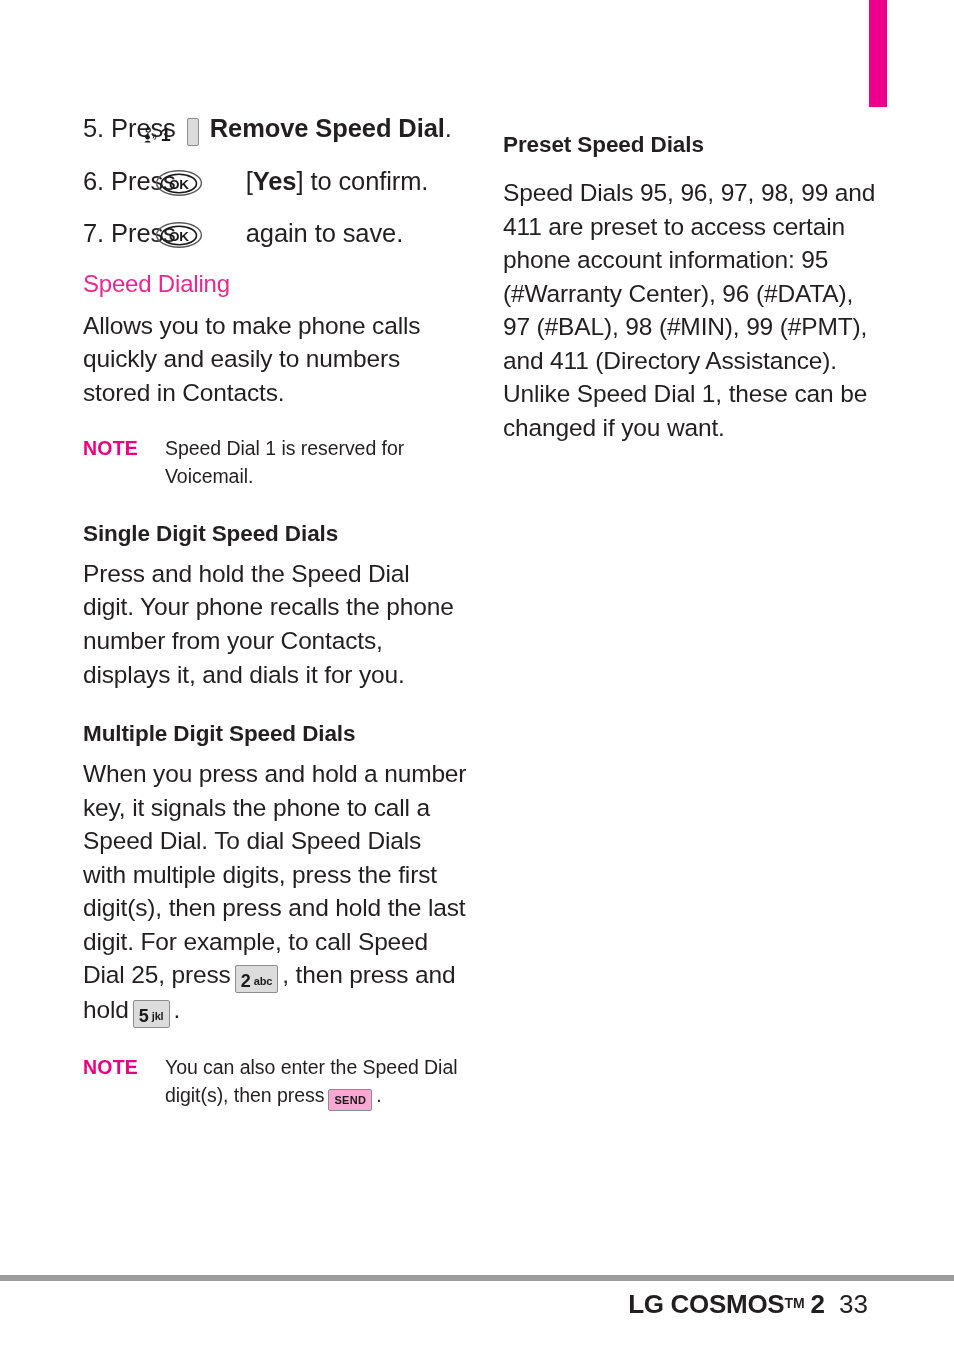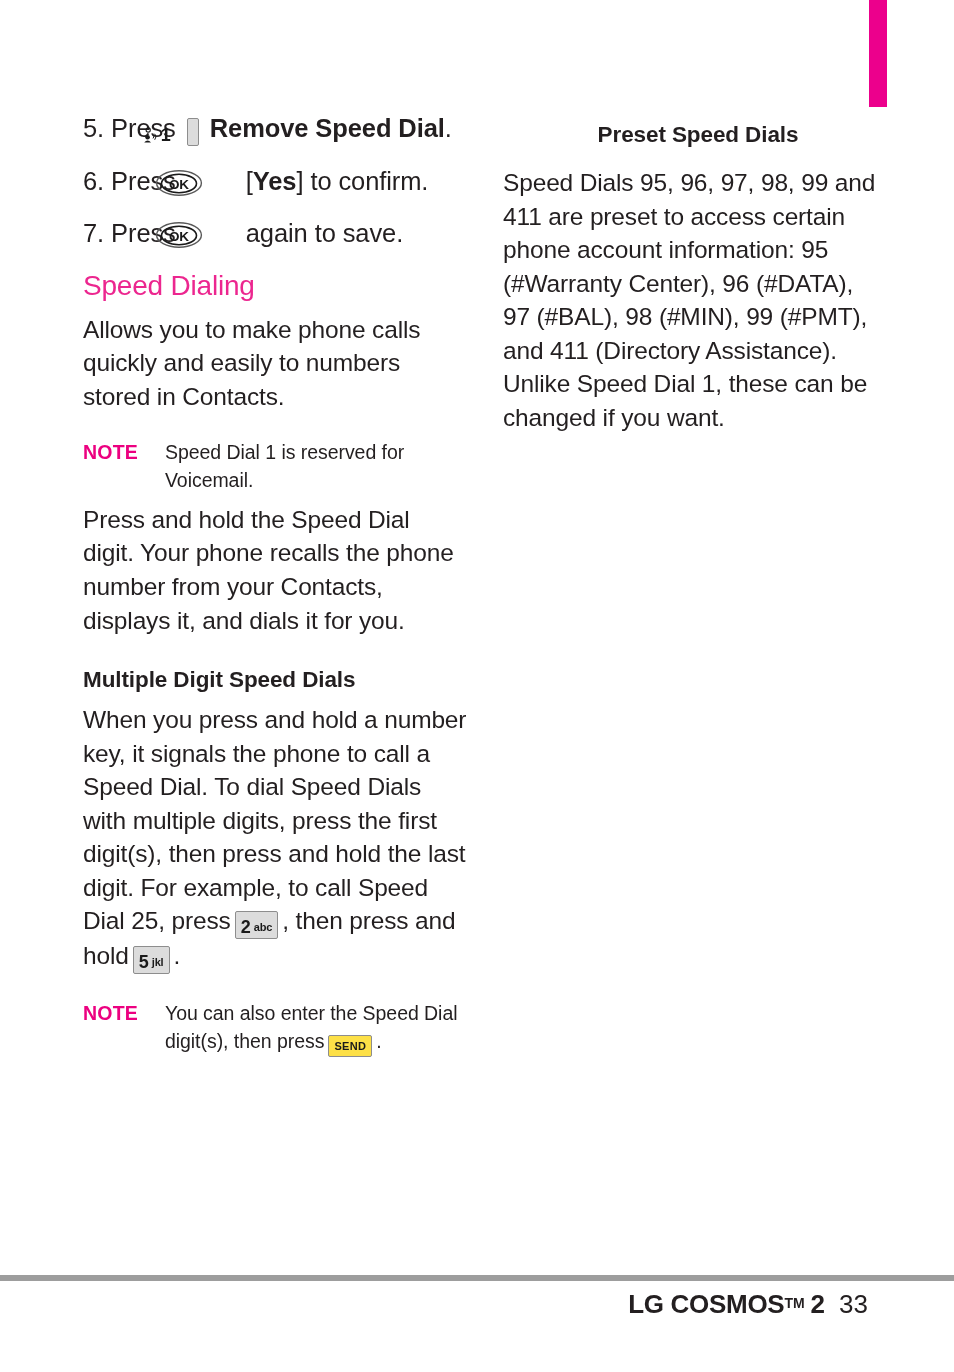--- a/index.html
+++ b/index.html
@@ -49,21 +49,21 @@
     color: #231f20;
     margin: 0 0 19px 0;
     padding-left: 32px;
     text-indent: -32px;
     letter-spacing: -0.1px;
   }
   .step .num { }
   .step b { font-weight: bold; }
 
   .h1-pink {
-    font-size: 28px;
+    font-size: 24px;
     font-weight: normal;
     color: #ec268f;
     margin: 18px 0 11px 0;
     letter-spacing: -0.2px;
   }
 
   .h2 {
     font-size: 22.5px;
     font-weight: bold;
     color: #231f20;
@@ -163,21 +163,21 @@
   
   .k-ok {
     width: 48px; height: 28px;
     margin: 0 4px;
     vertical-align: -7px;
   }
 
   
   .k-send {
     height: 20px;
-    background: #fde047;
+    background: #f9a8d4;
     border: 1px solid #8d8d8d;
     border-radius: 2px;
     padding: 0 5px;
     margin: 0 4px;
     font-size: 11px;
     font-weight: bold;
     line-height: 20px;
     color: #1a1a1a;
     letter-spacing: 0.3px;
     vertical-align: -2px;
@@ -275,34 +275,35 @@
 
     <h1 class="h1-pink">Speed Dialing</h1>
 
     <p class="body">Allows you to make phone calls quickly and easily to numbers stored in Contacts.</p>
 
     <div class="note">
       <div class="note-label">NOTE</div>
       <div class="note-text">Speed Dial 1 is reserved for Voicemail.</div>
     </div>
 
+    <h2 class="h2">Single Digit Speed Dials</h2>
     <p class="body">Press and hold the Speed Dial digit. Your phone recalls the phone number from your Contacts, displays it, and dials it for you.</p>
 
     <h2 class="h2">Multiple Digit Speed Dials</h2>
     <p class="body"><span>When you press and hold a number key, it signals the phone to call a Speed Dial. To dial Speed Dials with multiple digits, press the first digit(s), then press and hold the last digit. For example, to call Speed Dial 25, press</span><span class="keyicon k-num"><span class="d">2</span><span class="sub">abc</span></span><span>, then press and hold</span><span class="keyicon k-num"><span class="d">5</span><span class="sub">jkl</span></span><span>.</span></p>
 
     <div class="note">
       <div class="note-label">NOTE</div>
       <div class="note-text"><span>You can also enter the Speed Dial digit(s), then press</span><span class="keyicon k-send">SEND</span><span>.</span></div>
     </div>
 
   </div>
 
   <div class="col col-right">
-    <h2 class="h2 tight" style="margin-top:10px;text-align:center;">Preset Speed Dials</h2>
+    <h2 class="h2 tight" style="margin-top:20px;">Preset Speed Dials</h2>
     <p class="body" style="margin-top:18px;">Speed Dials 95, 96, 97, 98, 99 and 411 are preset to access certain phone account information: 95 (#Warranty Center), 96 (#DATA), 97 (#BAL), 98 (#MIN), 99 (#PMT), and 411 (Directory Assistance). Unlike Speed Dial 1, these can be changed if you want.</p>
   </div>
 
   <div class="footer-rule"></div>
   <div class="footer">
     <span class="brand">LG COSMOS</span>
       <span class="tm">TM</span>
       <span class="model">2</span>
       <span class="pageno">33</span>
   </div>

